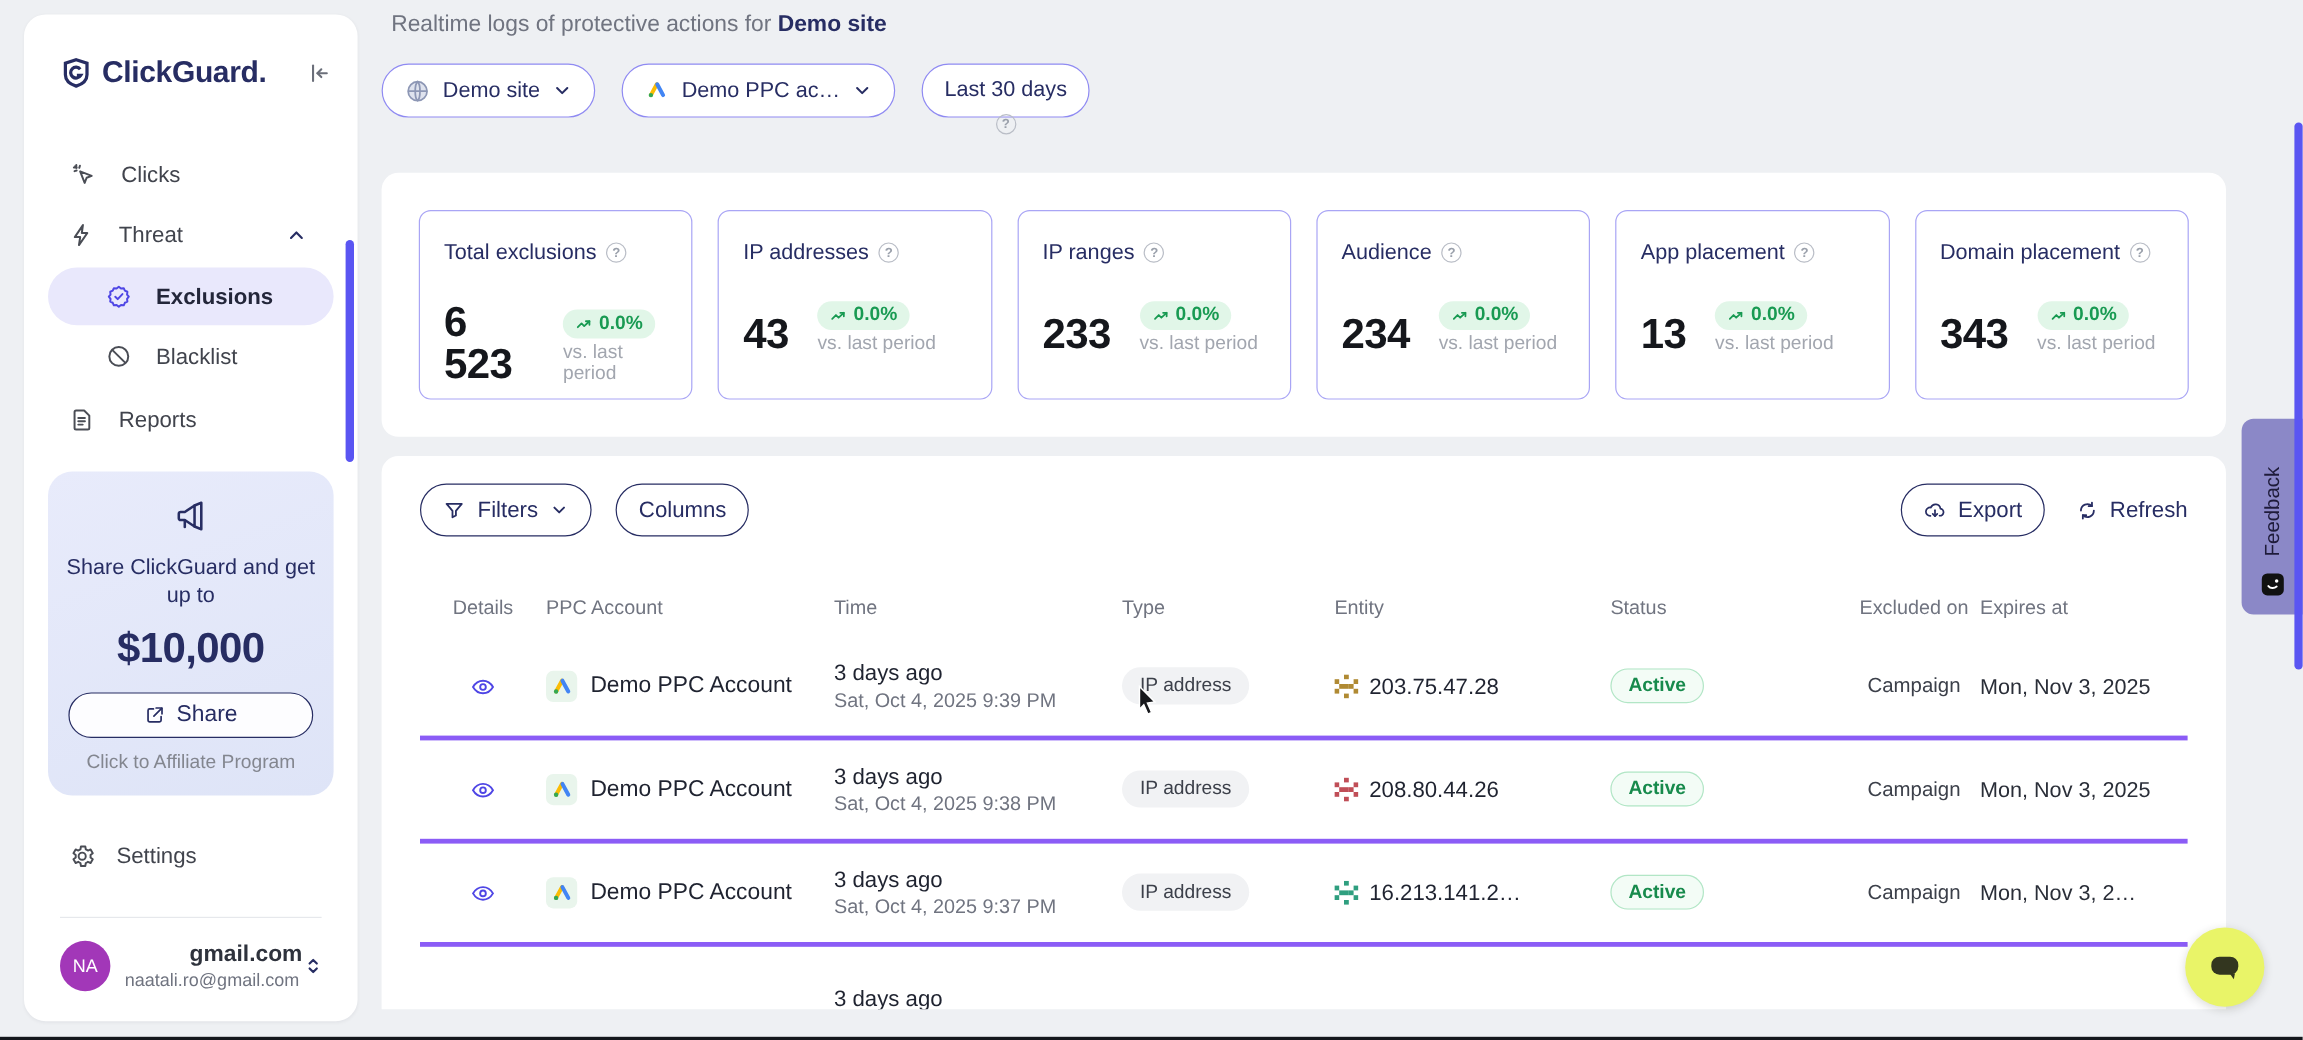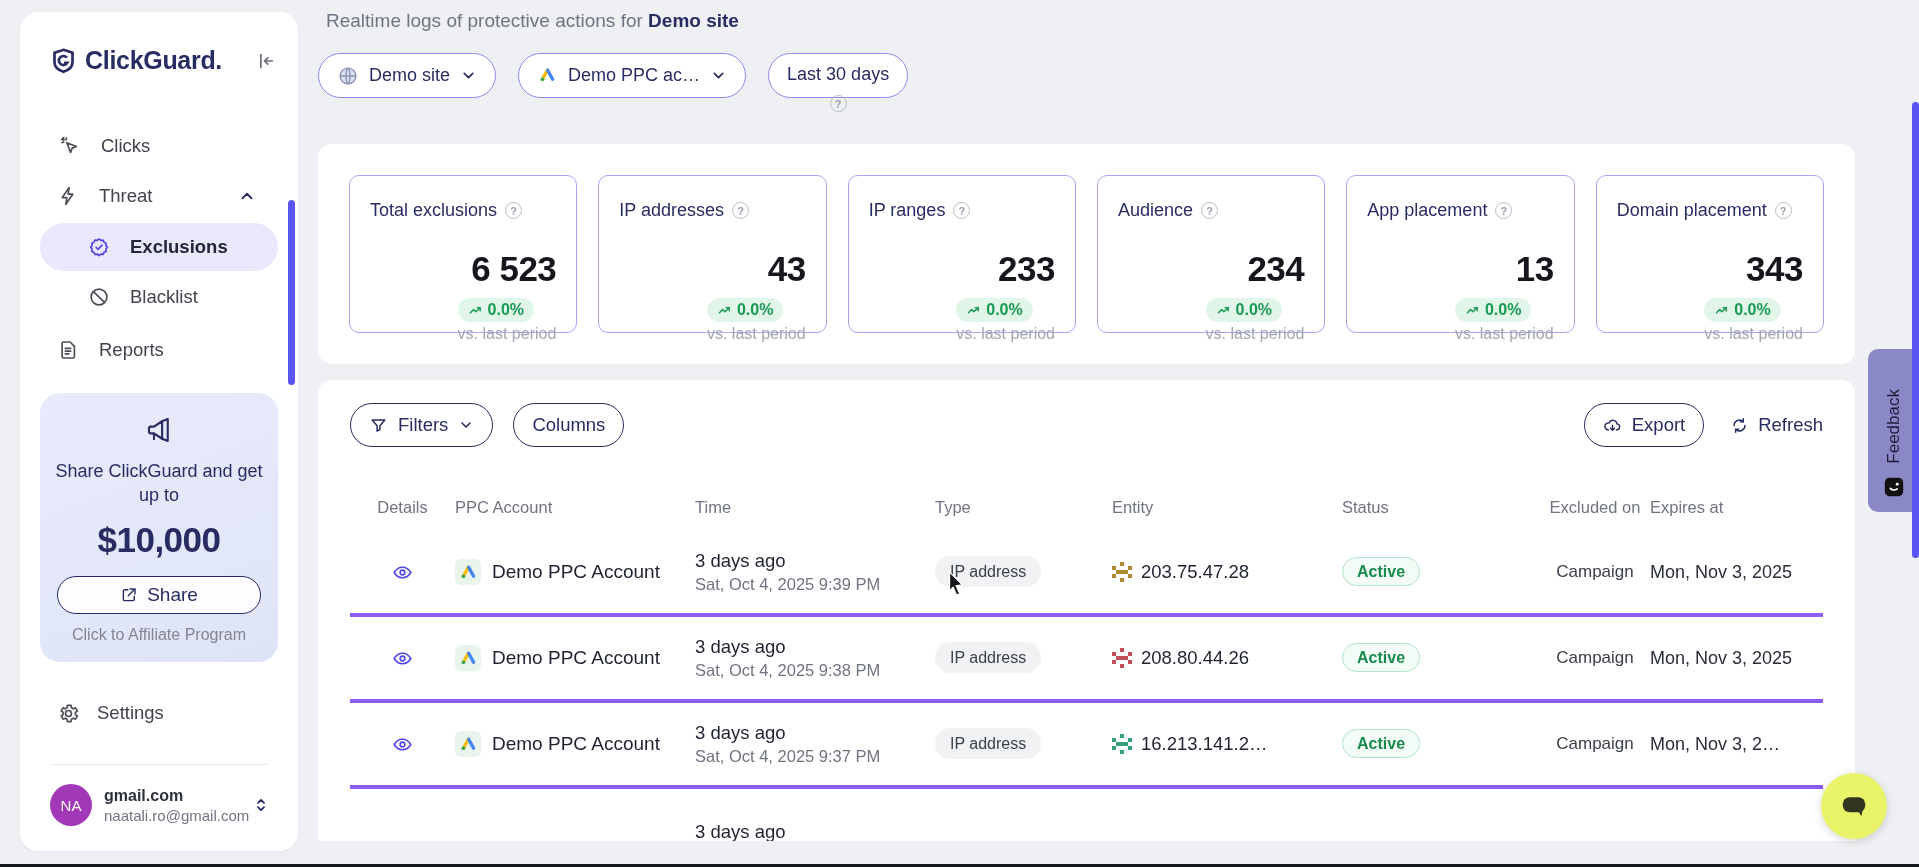--- a/index.html
+++ b/index.html
@@ -38,21 +38,21 @@
   .share-btn .ic { width:18px; height:18px; }
   .affiliate { color:#83868f; font-size:16px; margin-top:12px; }
 
   .settings-row { position:absolute; left:0; top:678px; width:100%; display:flex; align-items:center; padding-left:37px; height:46px; color:#41444d; font-size:18.5px; cursor:pointer; }
   .settings-row .ic { width:23px; height:23px; color:#4a4d55; }
   .settings-row .lbl { margin-left:17px; }
   .side-divider { position:absolute; left:30px; top:752px; width:218px; height:1px; background:#e6e8ec; }
   .user-row { position:absolute; left:0; top:772px; width:100%; display:flex; align-items:center; padding:0 28px 0 30px; cursor:pointer; }
   .avatar { width:42px; height:42px; border-radius:50%; background:#a237b8; color:#fff; font-size:15px; display:flex; align-items:center; justify-content:center; flex:0 0 auto; }
   .user-texts { margin-left:12px; flex:1; min-width:0; }
-  .user-name { font-size:16px; font-weight:700; color:#2e323c; }
+  .user-name { font-size:19px; font-weight:700; color:#2e323c;text-align:right; }
   .user-email { font-size:15px; color:#707480; margin-top:2px; }
   .user-chev { width:18px; height:18px; color:#272d63; }
 
   
   .main { position:absolute; left:318px; top:0; width:1569px; height:867px; }
   .subtitle { margin:10px 0 0 8px; font-size:19px; color:#707480; }
   .subtitle b { color:#272d63; font-weight:700; }
 
   .pills-row { display:flex; align-items:center; margin-top:21px; }
   .pill { height:45px; background:#fff; border:1.5px solid #8f8af2; border-radius:23px;
@@ -63,21 +63,21 @@
   .globe-ic { width:22px; height:22px; color:#8d97b5; }
   .cal-ic { width:21px; height:21px; color:#272d63; }
   .qmark { width:17px; height:17px; border:1.5px solid #b9bdc6; border-radius:50%; color:#9aa0ab;
     font-size:11px; display:inline-flex; align-items:center; justify-content:center; font-weight:700; flex:0 0 auto; }
 
   .ads-ic { width:21px; height:21px; }
 
   .stats-card { margin-top:46px; margin-right:32px; background:#fff; border-radius:14px; padding:31px 31px; display:flex; gap:21px; }
   .stat { flex:1; border:1.5px solid #a9a5f5; border-radius:10px; height:158px; padding:24px 20px; }
   .stat-title { display:flex; align-items:center; gap:8px; color:#272d63; font-size:18px; font-weight:500; }
-  .stat-body { display:flex; align-items:flex-end; gap:12px; margin-top:30px;flex-direction:column; }
+  .stat-body { display:flex; align-items:flex-end; gap:24px; margin-top:30px; }
   .stat-value { font-size:35px; font-weight:700; color:#15171c; letter-spacing:-.5px; line-height:1; }
   .stat-delta-wrap { display:flex; flex-direction:column; gap:3px; }
   .delta-badge { background:#e1f6e8; color:#189a52; border-radius:13px; font-size:16px; font-weight:600;
     display:inline-flex; align-items:center; gap:5px; padding:3px 10px; width:max-content; }
   .delta-badge .ic { width:15px; height:15px; }
   .stat-caption { color:#a2a6af; font-size:16px; }
 
   .table-card { margin-top:16px; margin-right:32px; background:#fff; border-radius:14px 14px 0 0; padding:23px 32px 0; height:461px; overflow:hidden; position:relative; }
   .toolbar { display:flex; align-items:center; }
   .tool-pill { height:44px; border:1.5px solid #272d63; border-radius:22px; background:#fff; color:#272d63;

